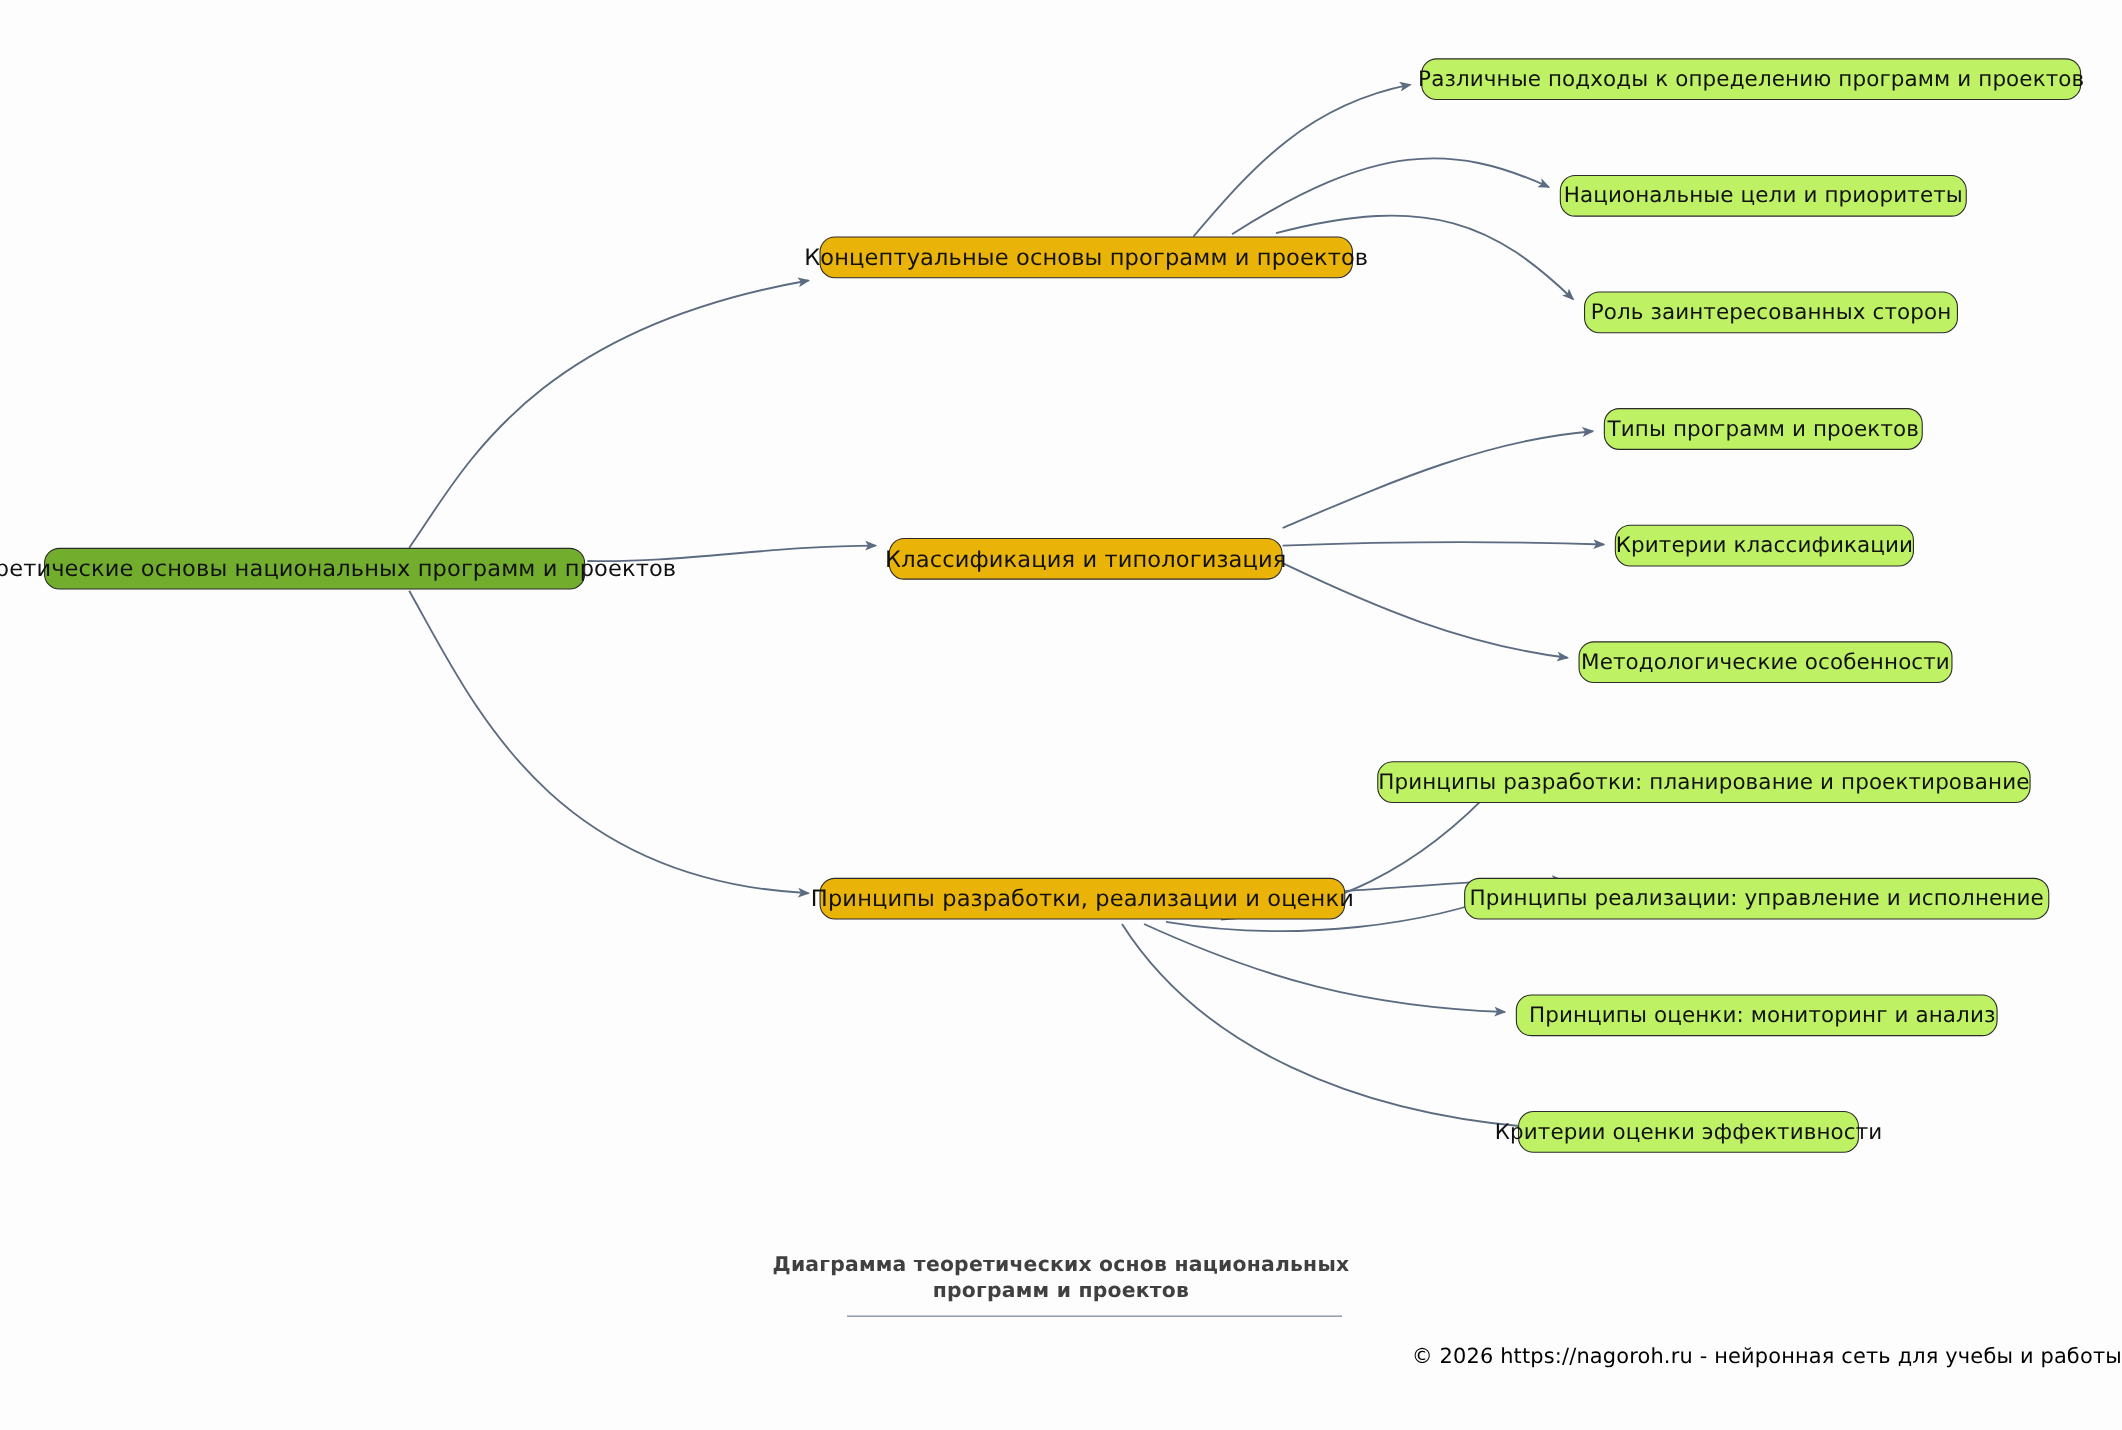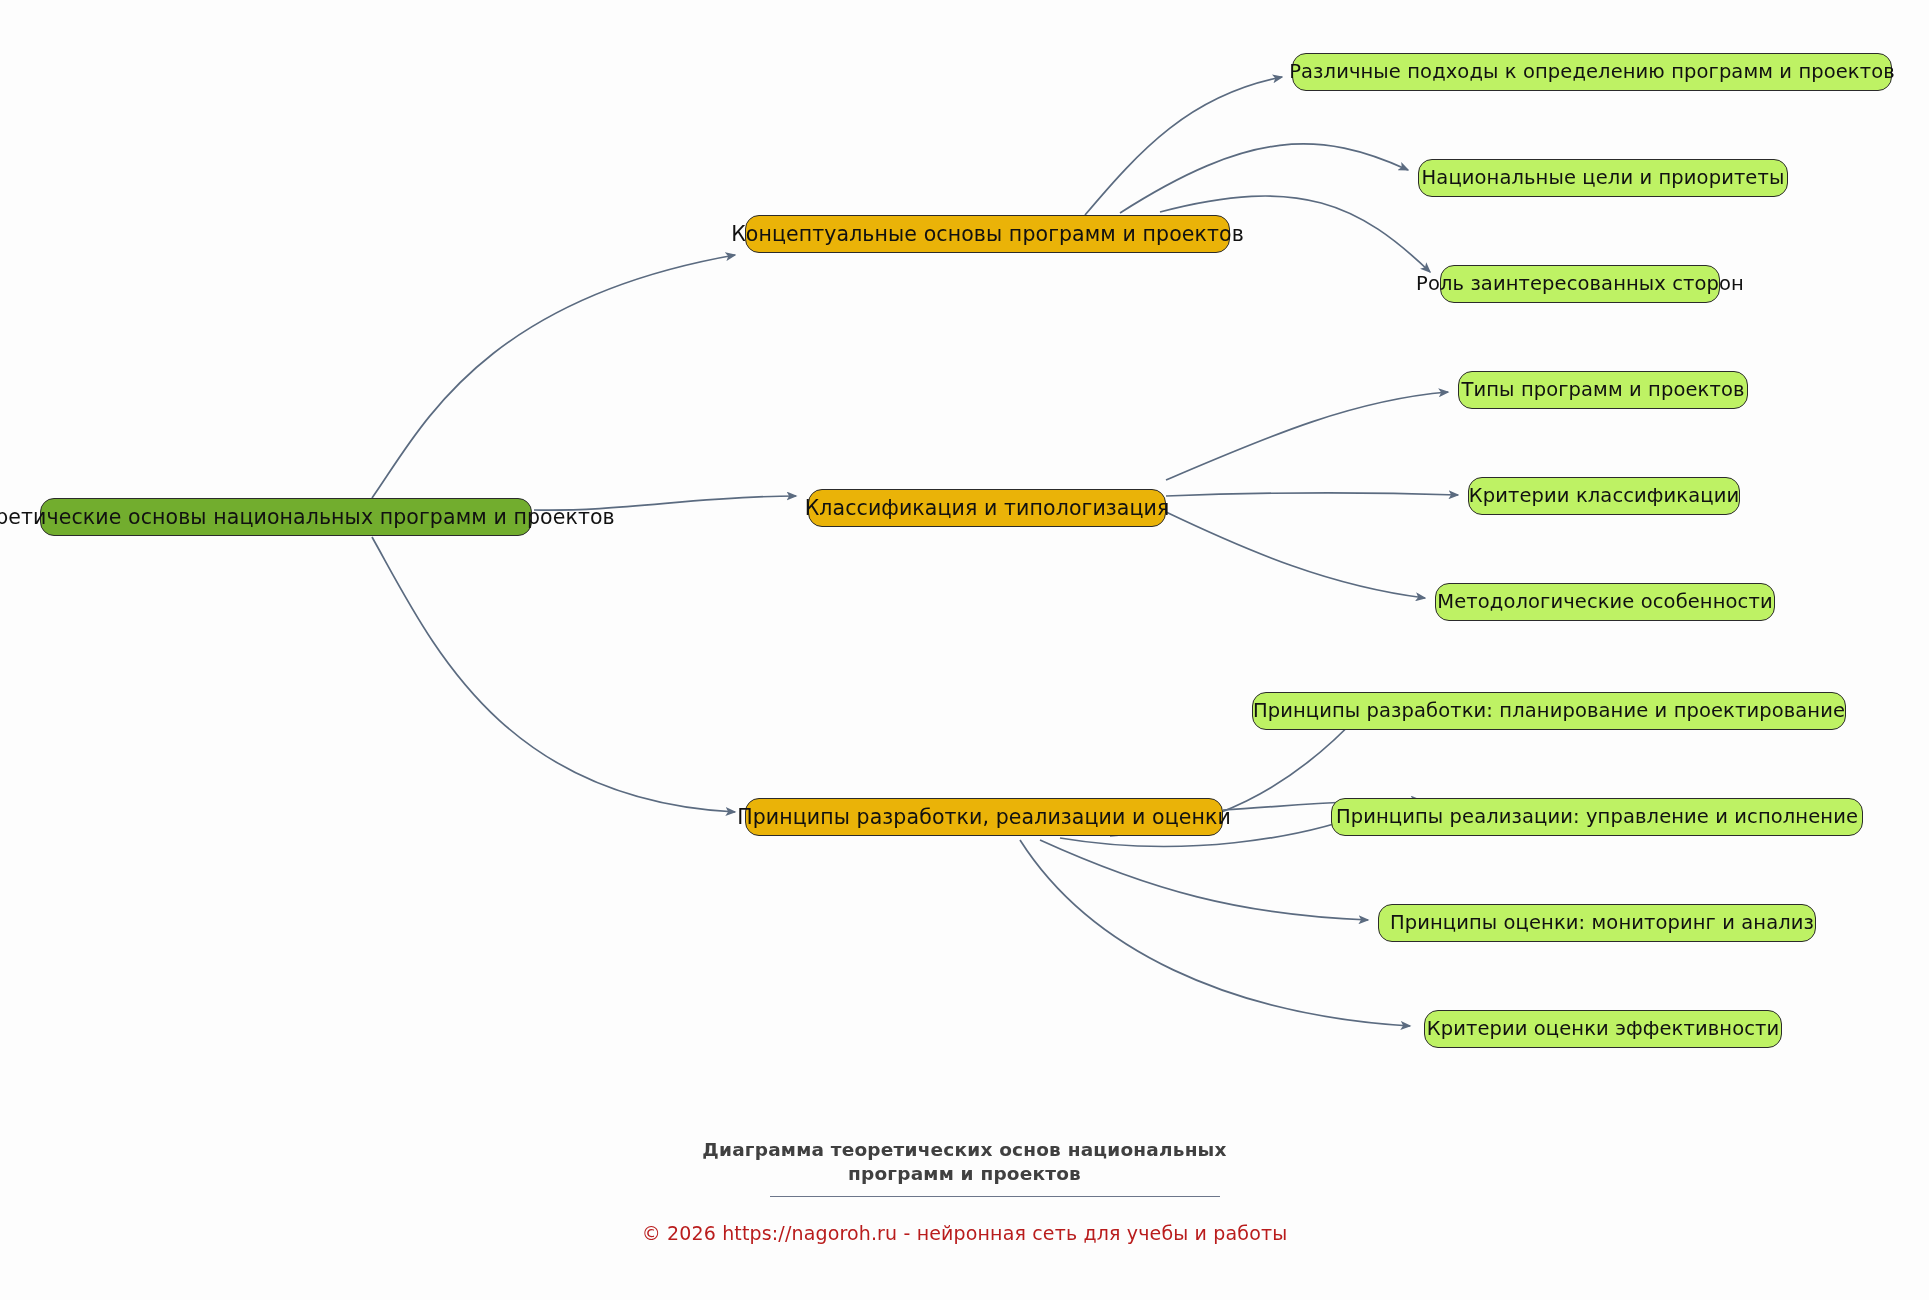--- a/index.html
+++ b/index.html
@@ -64,22 +64,22 @@
   }
   .rule {
     position: absolute;
     height: 0;
     border-top: 1.6px solid #6c768a;
   }
   .copyright {
     position: absolute;
     left: 0;
     right: 0;
-    text-align: center;
-    color: #b91c1c;
+    text-align: right;
+    color: #000000;
     font-size: 19px;
     letter-spacing: .15px;
   }
 </style>
 </head>
 <body>
 
 <div id="canvas">
 
   <svg id="edges" viewBox="0 0 1929 1300" xmlns="http://www.w3.org/2000/svg">
@@ -116,21 +116,21 @@
 
   <div class="node node-branch" style="left:745px; top:215px; width:485px;">
     <span>Концептуальные основы программ и проектов</span>
   </div>
   <div class="node node-leaf" style="left:1292px; top:53px; width:600px;">
     <span>Различные подходы к определению программ и проектов</span>
   </div>
   <div class="node node-leaf" style="left:1418px; top:159px; width:370px;">
     <span>Национальные цели и приоритеты</span>
   </div>
-  <div class="node node-leaf" style="left:1440px; top:265px; width:280px;">
+  <div class="node node-leaf" style="left:1440px; top:265px; width:340px;">
     <span>Роль заинтересованных сторон</span>
   </div>
 
   <div class="node node-branch" style="left:808px; top:477px; width:358px;margin-top:12px;">
     <span>Классификация и типологизация</span>
   </div>
   <div class="node node-leaf" style="left:1458px; top:371px; width:290px;">
     <span>Типы программ и проектов</span>
   </div>
   <div class="node node-leaf" style="left:1468px; top:477px; width:272px;">
@@ -145,21 +145,21 @@
   </div>
   <div class="node node-leaf" style="left:1252px; top:692px; width:594px;">
     <span>Принципы разработки: планирование и проектирование</span>
   </div>
   <div class="node node-leaf" style="left:1331px; top:798px; width:532px;">
     <span>Принципы реализации: управление и исполнение</span>
   </div>
   <div class="node node-leaf" style="left:1378px; top:904px; width:438px;padding-left:10px;">
     <span>Принципы оценки: мониторинг и анализ</span>
   </div>
-  <div class="node node-leaf" style="left:1424px; top:1010px; width:358px;">
+  <div class="node node-leaf" style="left:1380px; top:1010px; width:310px;">
     <span>Критерии оценки эффективности</span>
   </div>
 
   <div class="caption" style="top:1138px;">
     <div>Диаграмма теоретических основ национальных</div>
     <div>программ и проектов</div>
   </div>
 
   <div class="rule" style="left:770px; top:1196px; width:450px;"></div>
 

